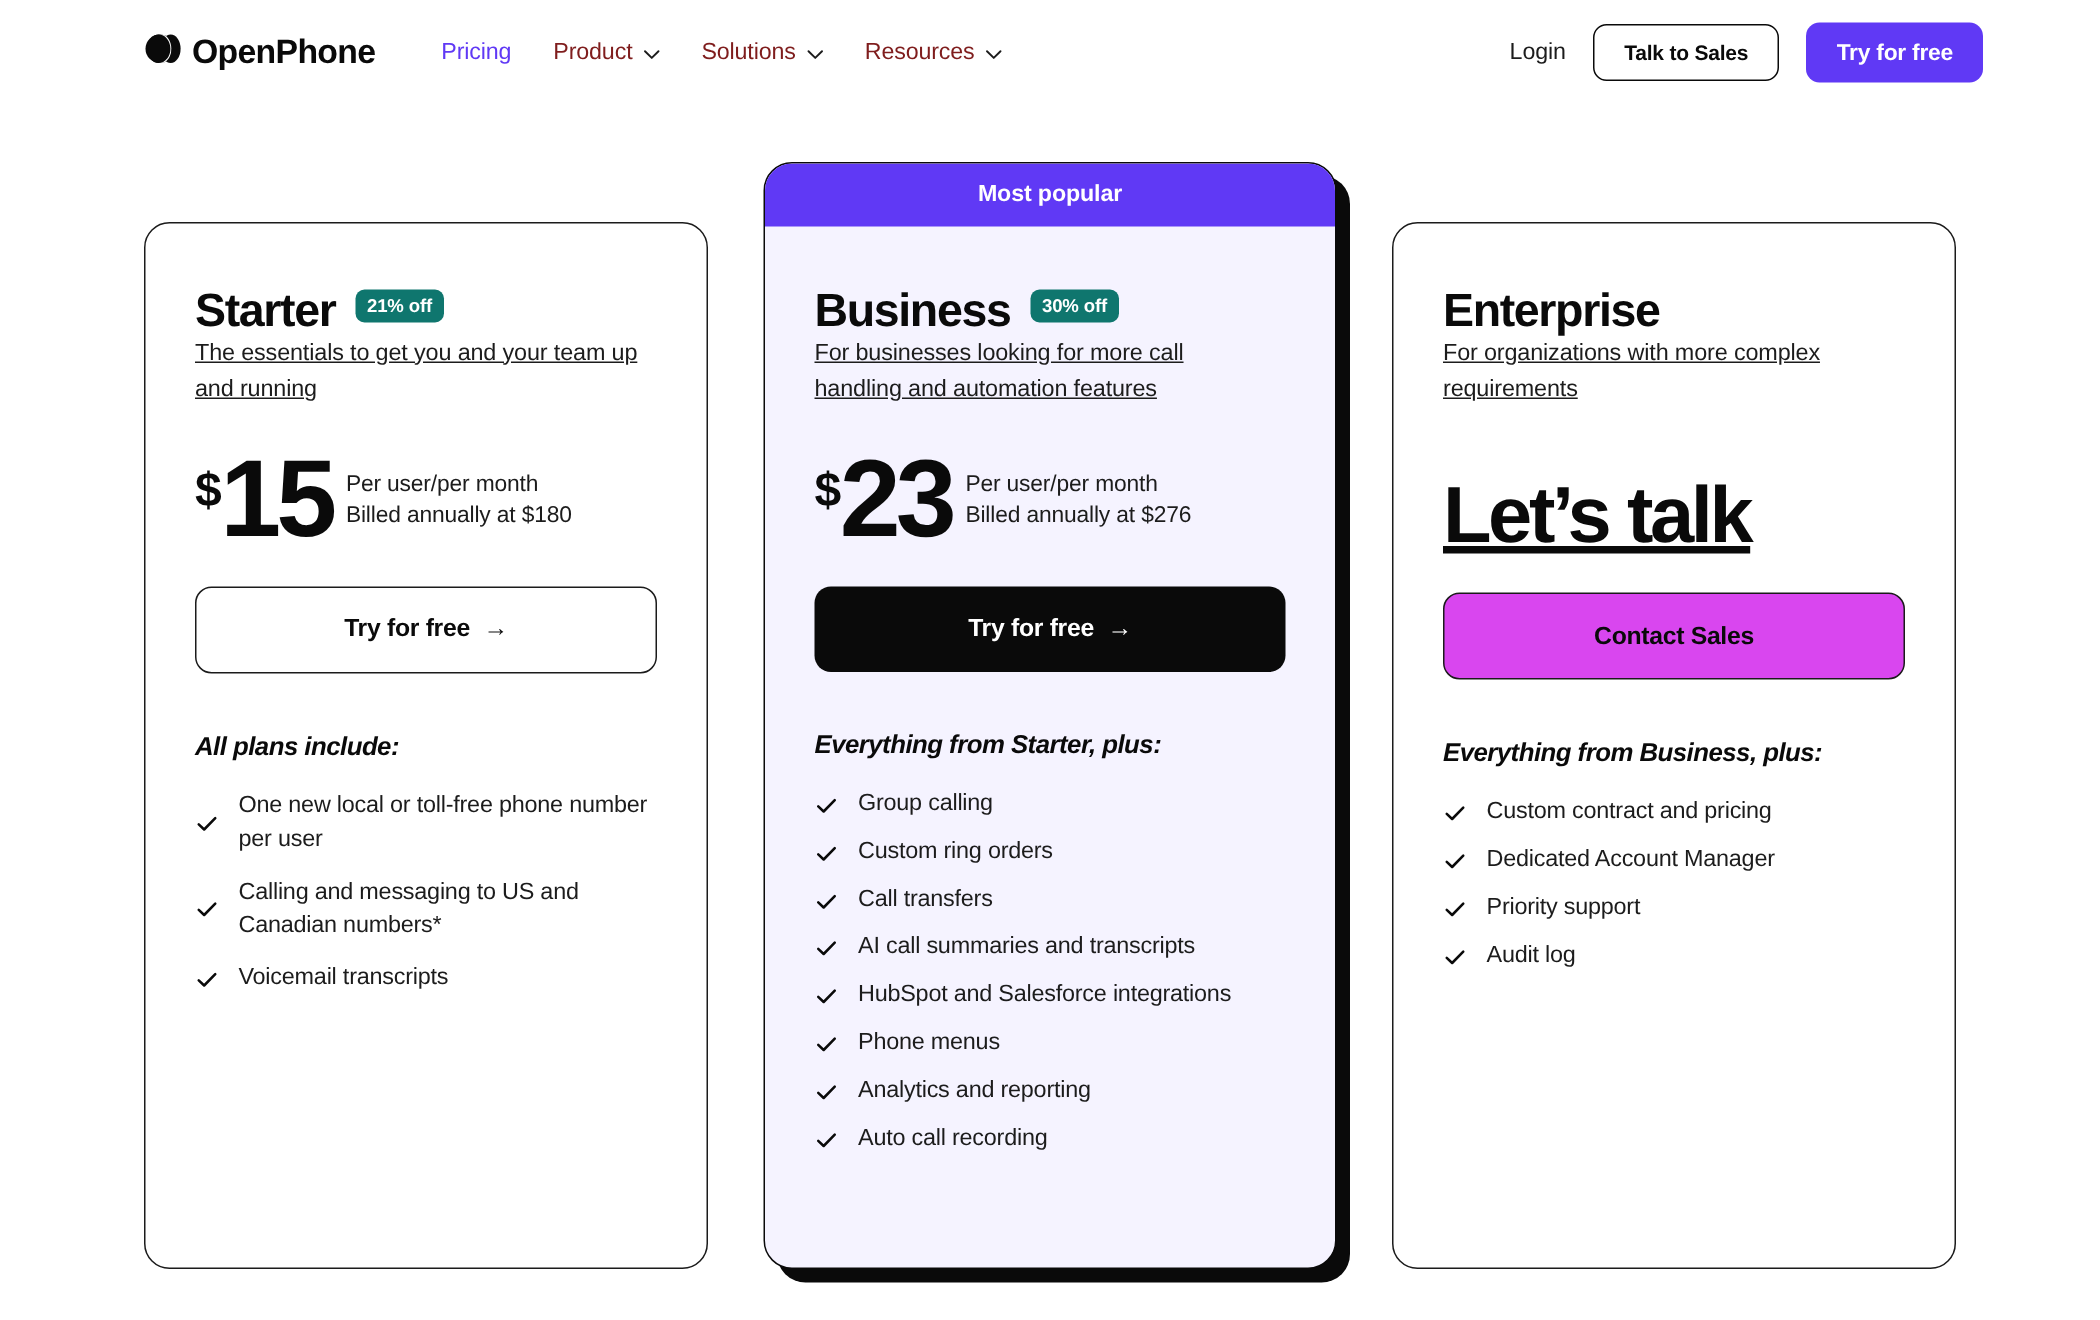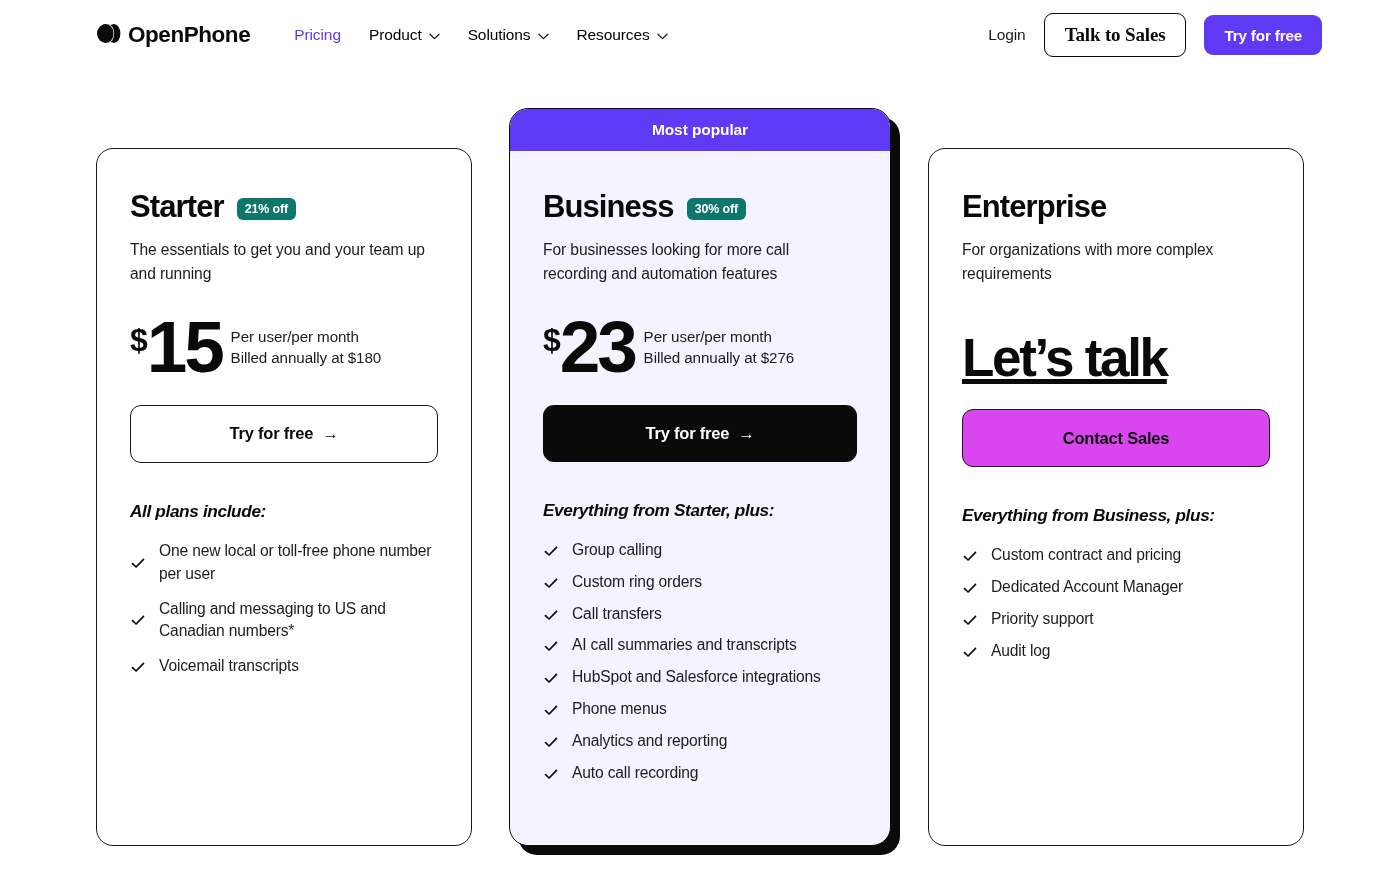--- a/index.html
+++ b/index.html
@@ -35,21 +35,21 @@
     letter-spacing: -0.45px;
     color: #0a0a0a;
   }
   .nav-links {
     display: flex;
     align-items: center;
     gap: 28px;
   }
   .nav-link {
     font-size: 15.5px;
-    color: #000000;
+    color: #7f1d1d;
     display: flex;
     align-items: center;
     gap: 7px;
     cursor: pointer;
     line-height: 1;
     letter-spacing: -0.1px;
   }
   .nav-link.active { color: #6039f5; }
   .chev {
     width: 11px;
@@ -69,26 +69,26 @@
   .login-link {
     font-size: 15.5px;
     color: #1c1c1c;
     cursor: pointer;
     letter-spacing: -0.1px;
   }
   .btn-outline-nav {
     border: 1.6px solid #0a0a0a;
     border-radius: 9px;
     background: #fff;
-    font-size: 19px;
+    font-size: 14px;
     font-weight: 700;
     color: #0a0a0a;
     padding: 10px 20px;
     cursor: pointer;
-    font-family: Liberation Serif, serif;
+    font-family: Liberation Sans, sans-serif;
     letter-spacing: -0.15px;
   }
   .btn-purple-nav {
     border: none;
     border-radius: 9px;
     background: #6039f5;
     font-size: 15.2px;
     font-weight: 700;
     color: #fff;
     padding: 11.5px 20px;
@@ -151,21 +151,21 @@
     justify-content: center;
     font-size: 15.5px;
     font-weight: 700;
     letter-spacing: -0.1px;
   }
   .featured-body { padding: 40px 33px 0 33px; }
 
   
   .plan-head {
     display: flex;
-    align-items: center;
+    align-items: flex-start;
     gap: 13px;
   }
   .plan-name {
     font-size: 31px;
     font-weight: 700;
     letter-spacing: -0.9px;
     line-height: 1.05;
     color: #0a0a0a;
   }
   .badge {
@@ -174,26 +174,26 @@
     font-size: 12.4px;
     font-weight: 700;
     border-radius: 6px;
     padding: 4.5px 8px 5.5px 8px;
     line-height: 1;
     letter-spacing: -0.1px;
     position: relative;
     top: 2px;
   }
   .plan-desc {
-    margin-top: 14px;
     font-size: 15.6px;
     line-height: 1.6;
     color: #1c1c1c;
     letter-spacing: -0.1px;
     max-width: 300px;
+    text-decoration: underline;
   }
 
   
   .price-row {
     margin-top: 28px;
     display: flex;
     align-items: flex-start;
     gap: 9px;
   }
   .price-amount {
@@ -415,21 +415,21 @@
 
   <div class="card-featured-wrap">
     <div class="card-featured-shadow"></div>
     <div class="card-featured">
       <div class="ribbon">Most popular</div>
       <div class="featured-body">
         <div class="plan-head">
           <div class="plan-name">Business</div>
           <div class="badge">30% off</div>
         </div>
-        <div class="plan-desc">For businesses looking for more call recording and automation features</div>
+        <div class="plan-desc">For businesses looking for more call handling and automation features</div>
 
         <div class="price-row">
           <div class="price-amount">
             <span class="currency">$</span>
             <span class="amount">23</span>
           </div>
           <div class="price-note">
             <div>Per user/per month</div>
             <div>Billed annually at $276</div>
           </div>

